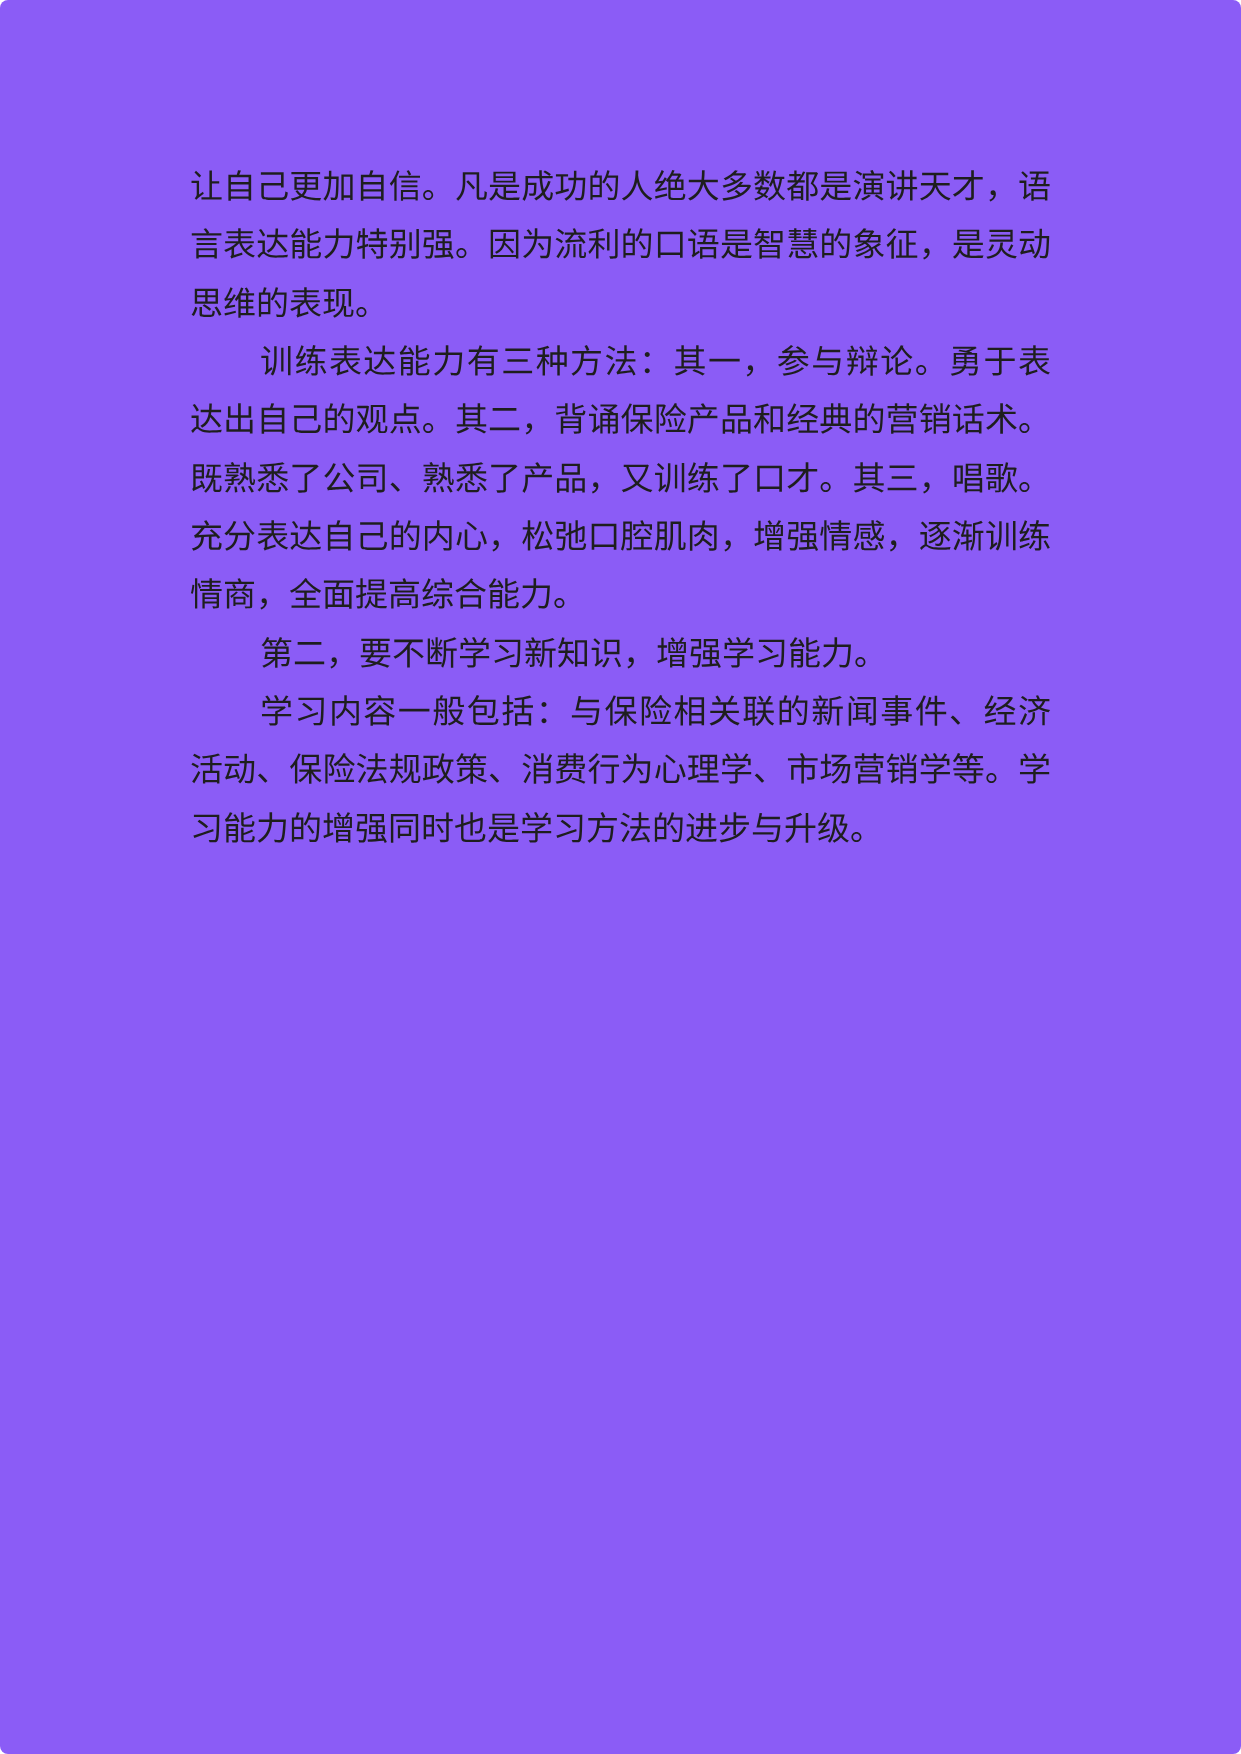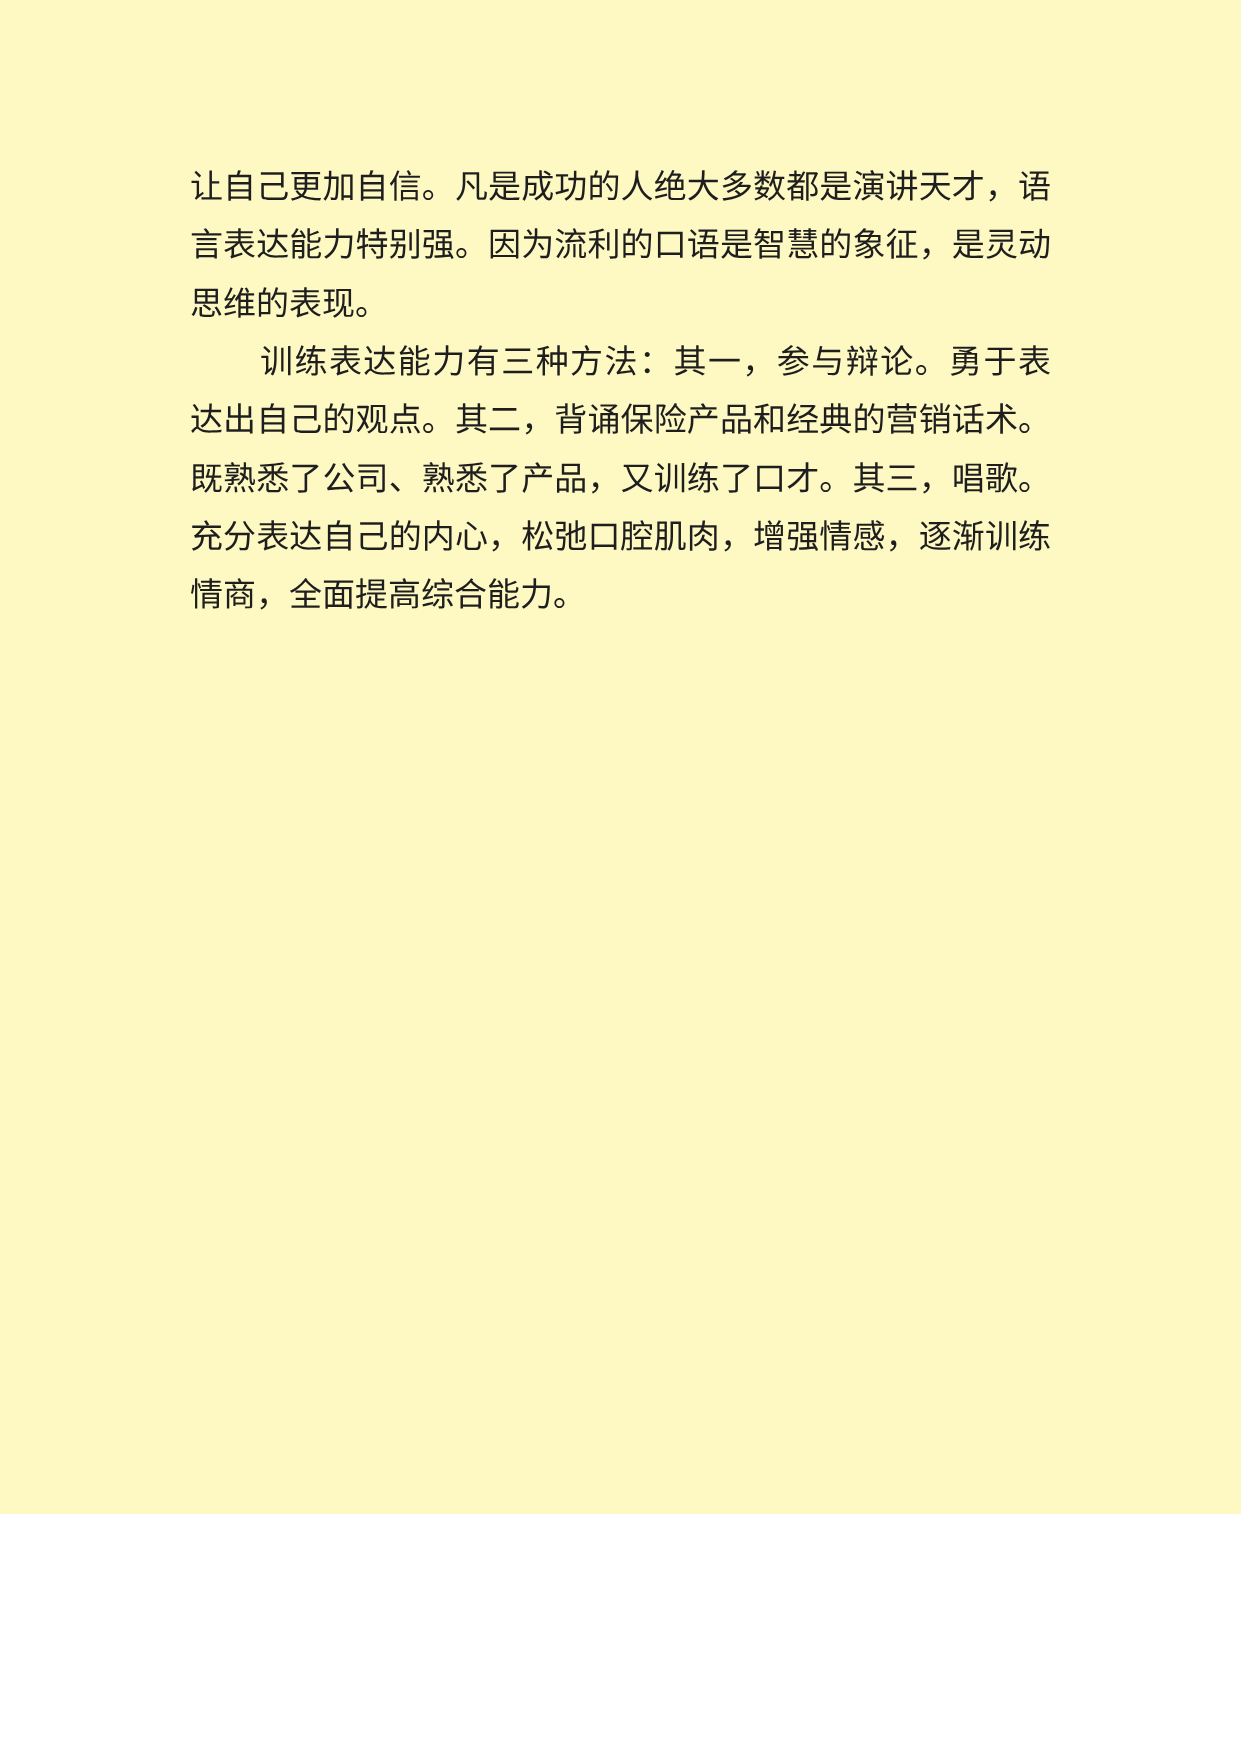--- a/index.html
+++ b/index.html
@@ -3,23 +3,24 @@
 <meta charset="utf-8">
 <style>
   html, body {
     margin: 0;
     padding: 0;
     background: #ffffff;
   }
   .page {
     position: relative;
     width: 1241px;
-    height: 1514px;
-    background: #fef9c3;
+    height: 1754px;
+    background: #8b5cf6;
     overflow: hidden;
+    border-radius: 8px;
   }
   .doc-body {
     position: absolute;
     left: 190px;
     top: 158px;
     width: 861px;
     color: #1e1e1e;
     font-family: "Liberation Serif", "DejaVu Serif", serif;
     font-size: 33px;
     line-height: 58.35px;
@@ -35,14 +36,16 @@
     text-indent: 70px;
   }
 </style>
 </head>
 <body>
 
 <div class="page">
   <div class="doc-body">
     <p>让自己更加自信。凡是成功的人绝大多数都是演讲天才，语言表达能力特别强。因为流利的口语是智慧的象征，是灵动思维的表现。</p>
     <p class="indent">训练表达能力有三种方法：其一，参与辩论。勇于表达出自己的观点。其二，背诵保险产品和经典的营销话术。既熟悉了公司、熟悉了产品，又训练了口才。其三，唱歌。充分表达自己的内心，松弛口腔肌肉，增强情感，逐渐训练情商，全面提高综合能力。</p>
+    <p class="indent">第二，要不断学习新知识，增强学习能力。</p>
+    <p class="indent">学习内容一般包括：与保险相关联的新闻事件、经济活动、保险法规政策、消费行为心理学、市场营销学等。学习能力的增强同时也是学习方法的进步与升级。</p>
   </div>
 </div>
 
 </body></html>

